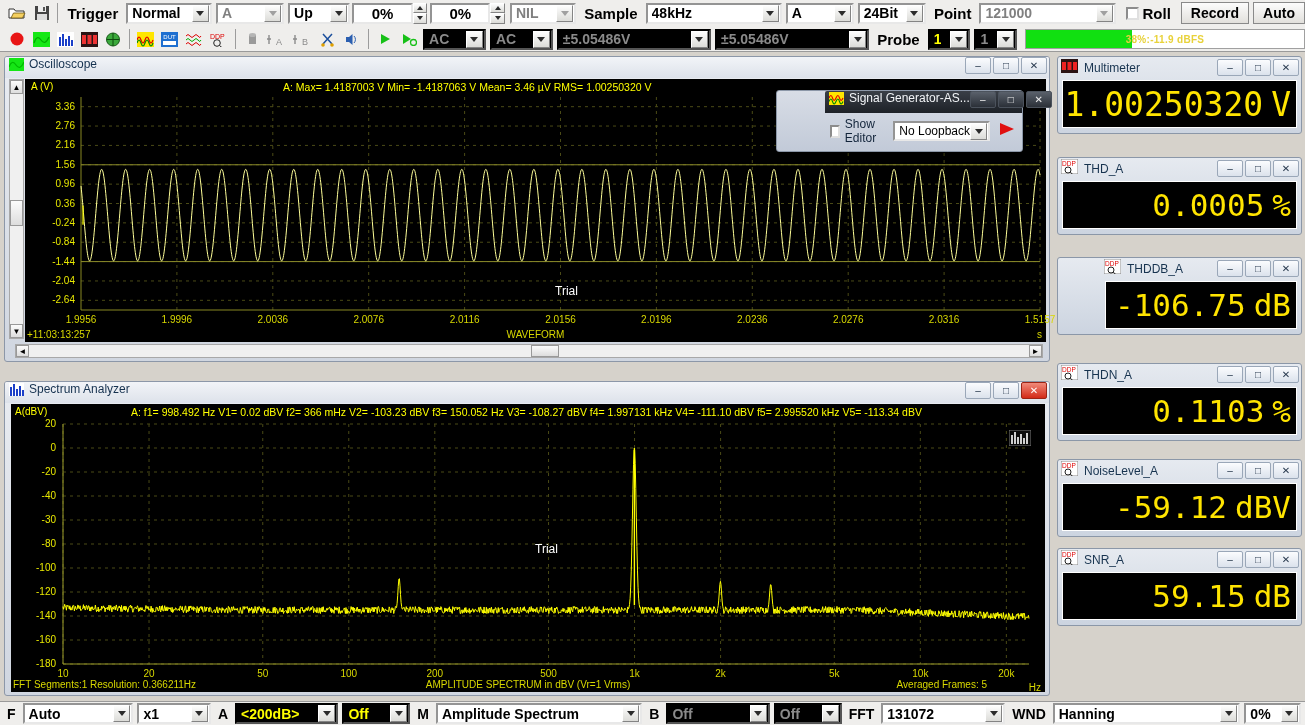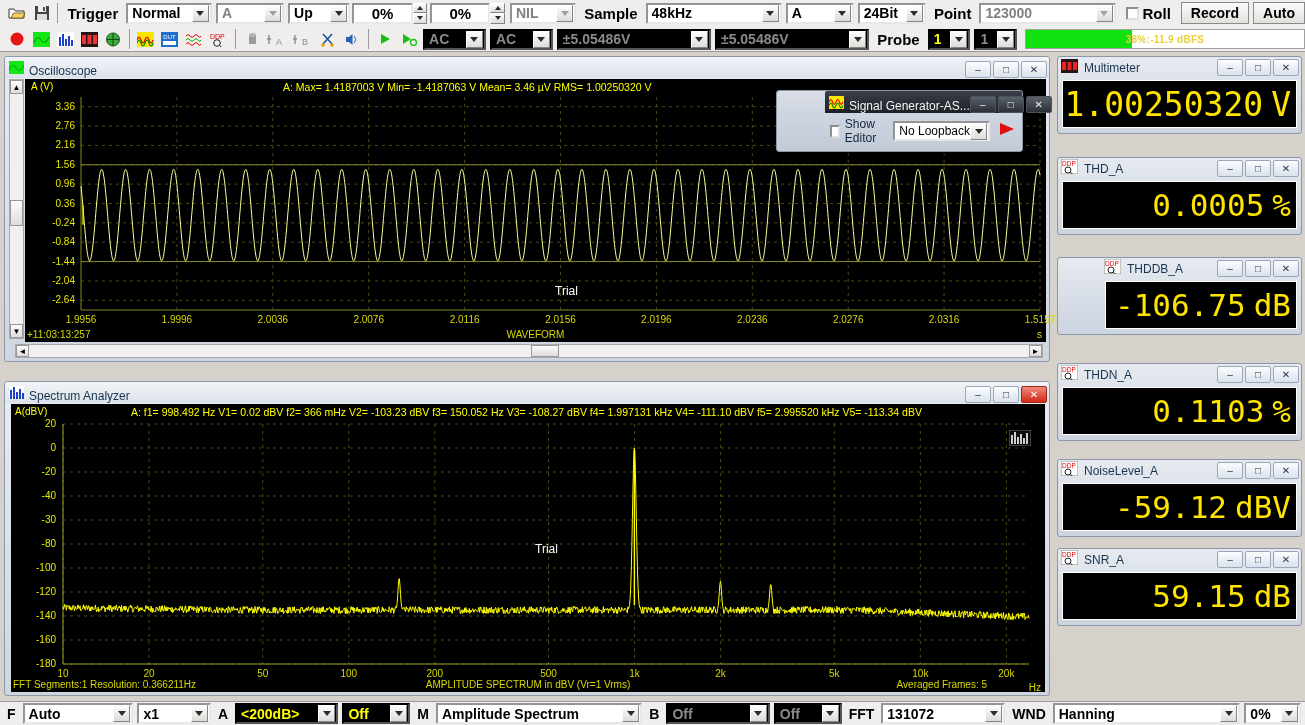--- a/index.html
+++ b/index.html
@@ -49,21 +49,21 @@
   .chk { width:13px; height:13px; border:2px inset #e0e0e0; background:#fff; margin-right:4px; }
   .progress-out { height:20px; background:#fff; border:1px solid #a0a0a0; position:relative;
      overflow:hidden; display:flex; align-items:center; }
   .progress-fill { position:absolute; left:0; top:0; bottom:0; background:#11e011; }
   .progress-txt { position:relative; width:100%; text-align:center; font-size:10px; font-weight:bold;
      color:#e8d23a; letter-spacing:.3px; }
 
   
   .win { position:absolute; background:linear-gradient(#e9ecf1,#d0d6e0);
      border:1px solid #8c97a8; border-radius:3px; }
-  .win-tb { height:21px; display:flex; align-items:flex-end; padding:0 2px 0 4px;
+  .win-tb { height:21px; display:flex; align-items:flex-start; padding:0 2px 0 4px;
      background:linear-gradient(#f2f4f8,#dde2ea); border-radius:2px 2px 0 0; }
   .win-tb .wt { font-size:12px; color:#15314f; margin-left:5px; white-space:nowrap; }
   .win-btns { margin-left:auto; display:flex; gap:2px; }
   .wb { width:26px; height:17px; border:1px solid #9aa7b8; border-radius:2px;
      background:linear-gradient(#fbfcfe,#dbe2ec); display:flex; align-items:center;
      justify-content:center; font-size:10px; color:#27384d; cursor:pointer; }
   .wb.close-red { background:linear-gradient(#f08a7a,#d32a17); border-color:#9d2415; color:#fff; }
   .scope-body { position:absolute; background:#000; }
 
   
@@ -151,21 +151,21 @@
       <div class="combo" style="width:70px">
         <span class="ctxt">A</span>
         <span class="arw"></span>
       </div>
       <div class="combo" style="width:70px">
         <span class="ctxt">24Bit</span>
         <span class="arw"></span>
       </div>
       <div class="tb-lbl">Point</div>
       <div class="combo dis" style="width:140px">
-        <span class="ctxt">123000</span>
+        <span class="ctxt">121000</span>
         <span class="arw"></span>
       </div>
       <div style="display:flex;align-items:center;margin-left:8px">
         <span class="chk"></span>
         <span class="tb-lbl" style="padding:0">Roll</span>
       </div>
       <div class="pbtn" style="margin-left:10px">Record</div>
       <div class="pbtn" style="margin-left:4px">Auto</div>
     </div>
 

